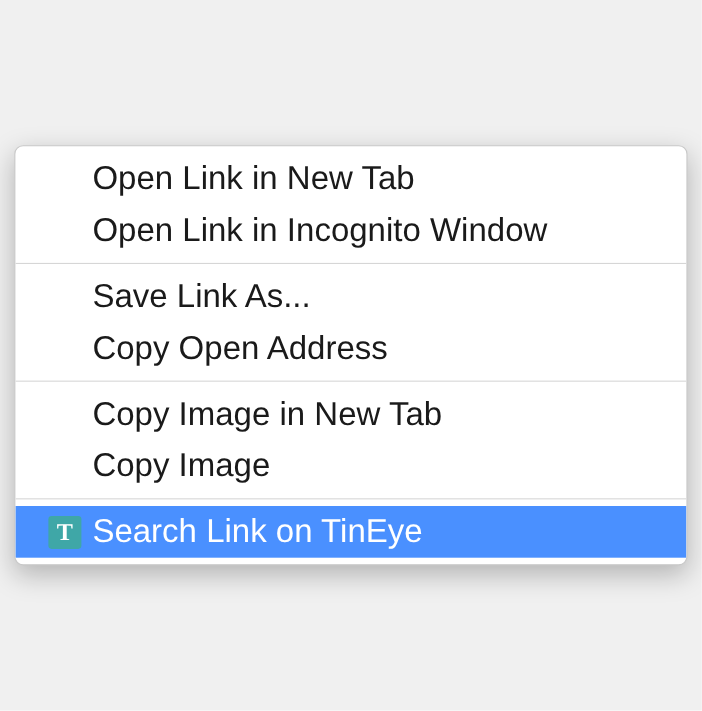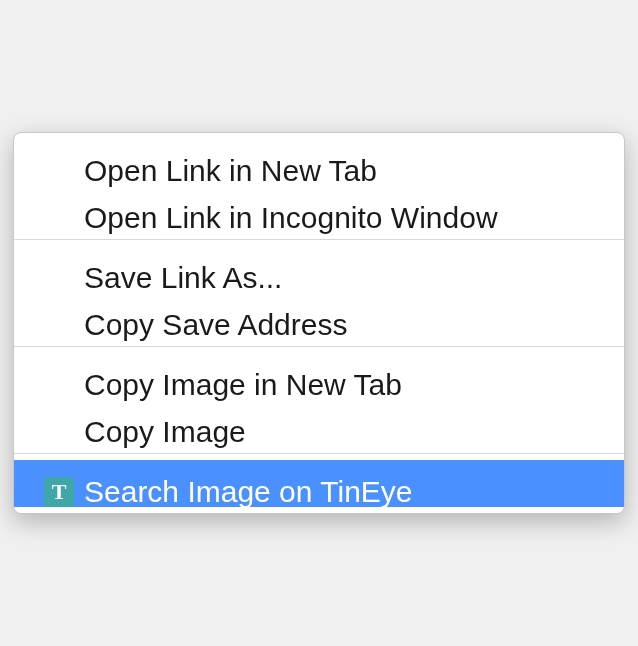--- a/index.html
+++ b/index.html
@@ -20,21 +20,21 @@
       background: #ffffff;
       border: 1px solid #c8c8c8;
       border-radius: 8px;
       box-shadow: 0 8px 24px rgba(0,0,0,0.25);
       width: 612px;
       padding: 6px 0;
       overflow: hidden;
     }
     .menu-item {
       display: flex;
-      align-items: flex-end;
+      align-items: center;
       height: 47px;
       padding: 0 30px 0 70px;
       font-size: 30px;
       color: #1a1a1a;
       cursor: default;
       position: relative;
       line-height: 1;
     }
     .menu-item.highlighted {
       background: #4a90ff;
@@ -79,34 +79,34 @@
   <div class="menu-item">
     <span>Open Link in Incognito Window</span>
   </div>
 
   <div class="menu-separator"></div>
 
   <div class="menu-item">
     <span>Save Link As...</span>
   </div>
   <div class="menu-item">
-    <span>Copy Save Address</span>
+    <span>Copy Open Address</span>
   </div>
 
   <div class="menu-separator"></div>
 
   <div class="menu-item">
     <span>Copy Image in New Tab</span>
   </div>
   <div class="menu-item">
     <span>Copy Image</span>
   </div>
 
   <div class="menu-separator"></div>
 
   <div class="menu-item highlighted">
     <span class="menu-icon">
       <span class="tineye-icon-bg">T</span>
     </span>
-    <span>Search Image on TinEye</span>
+    <span>Search Link on TinEye</span>
   </div>
 
 </div>
 
 </body></html>

